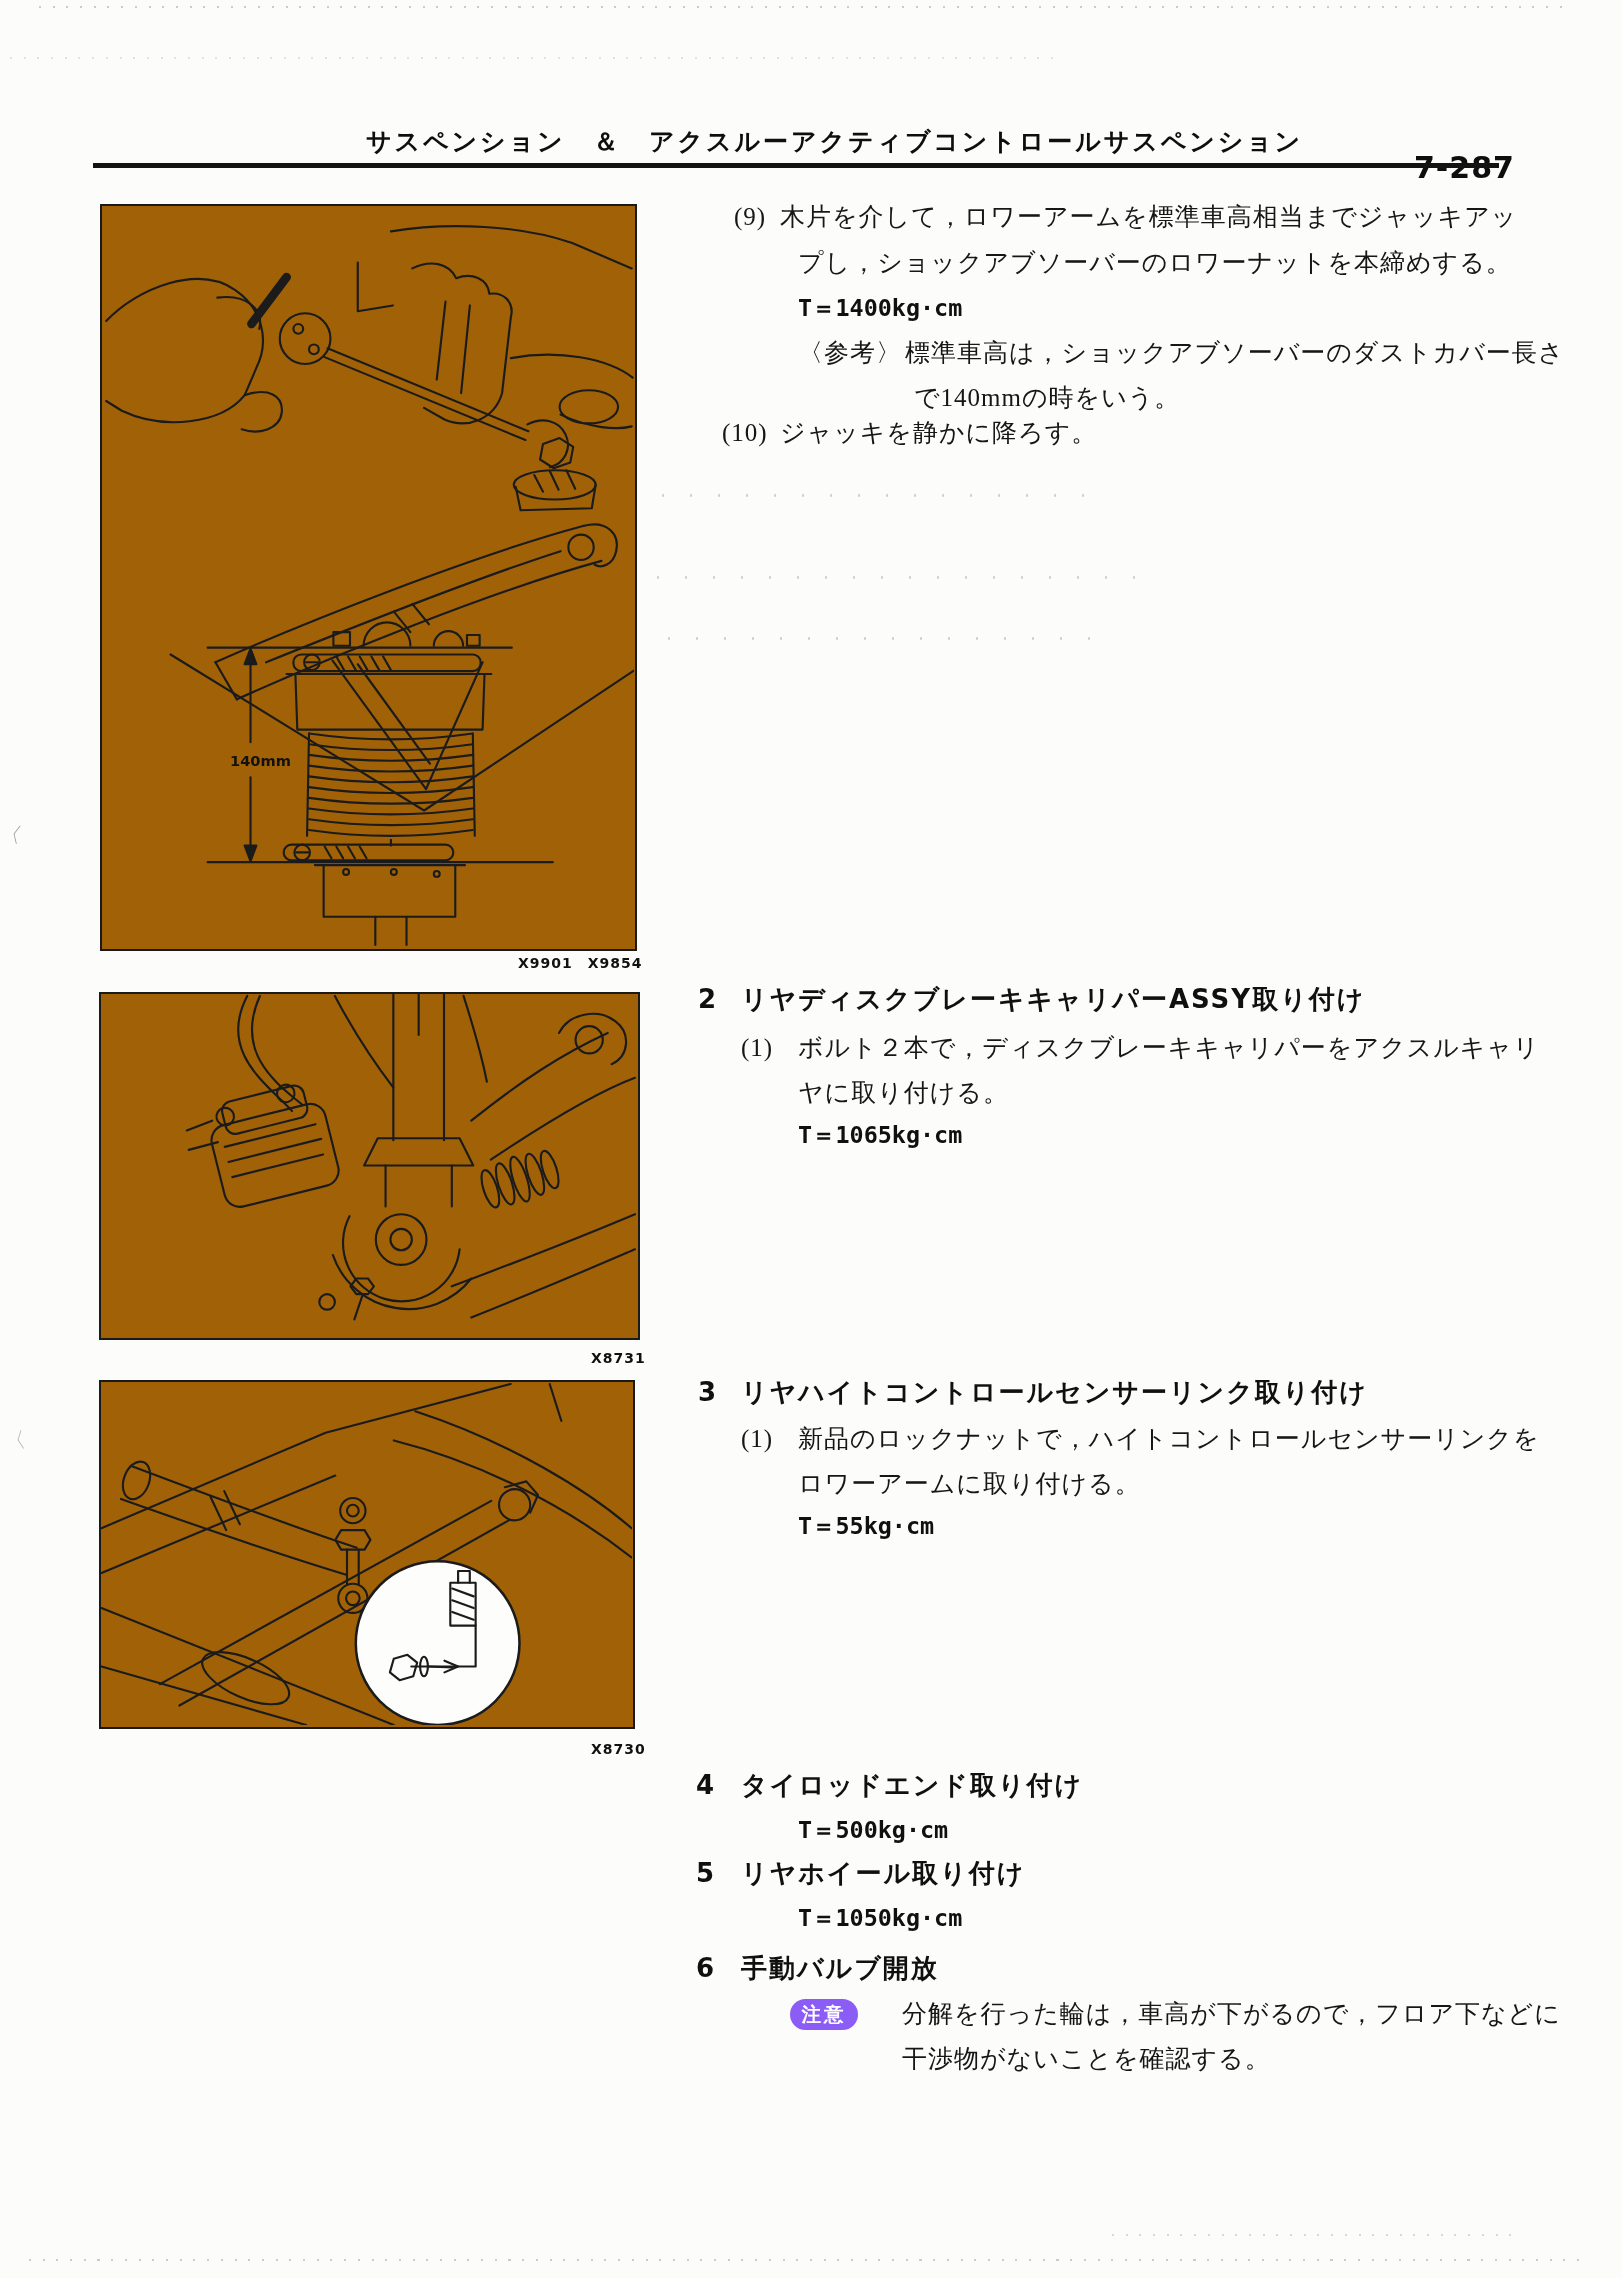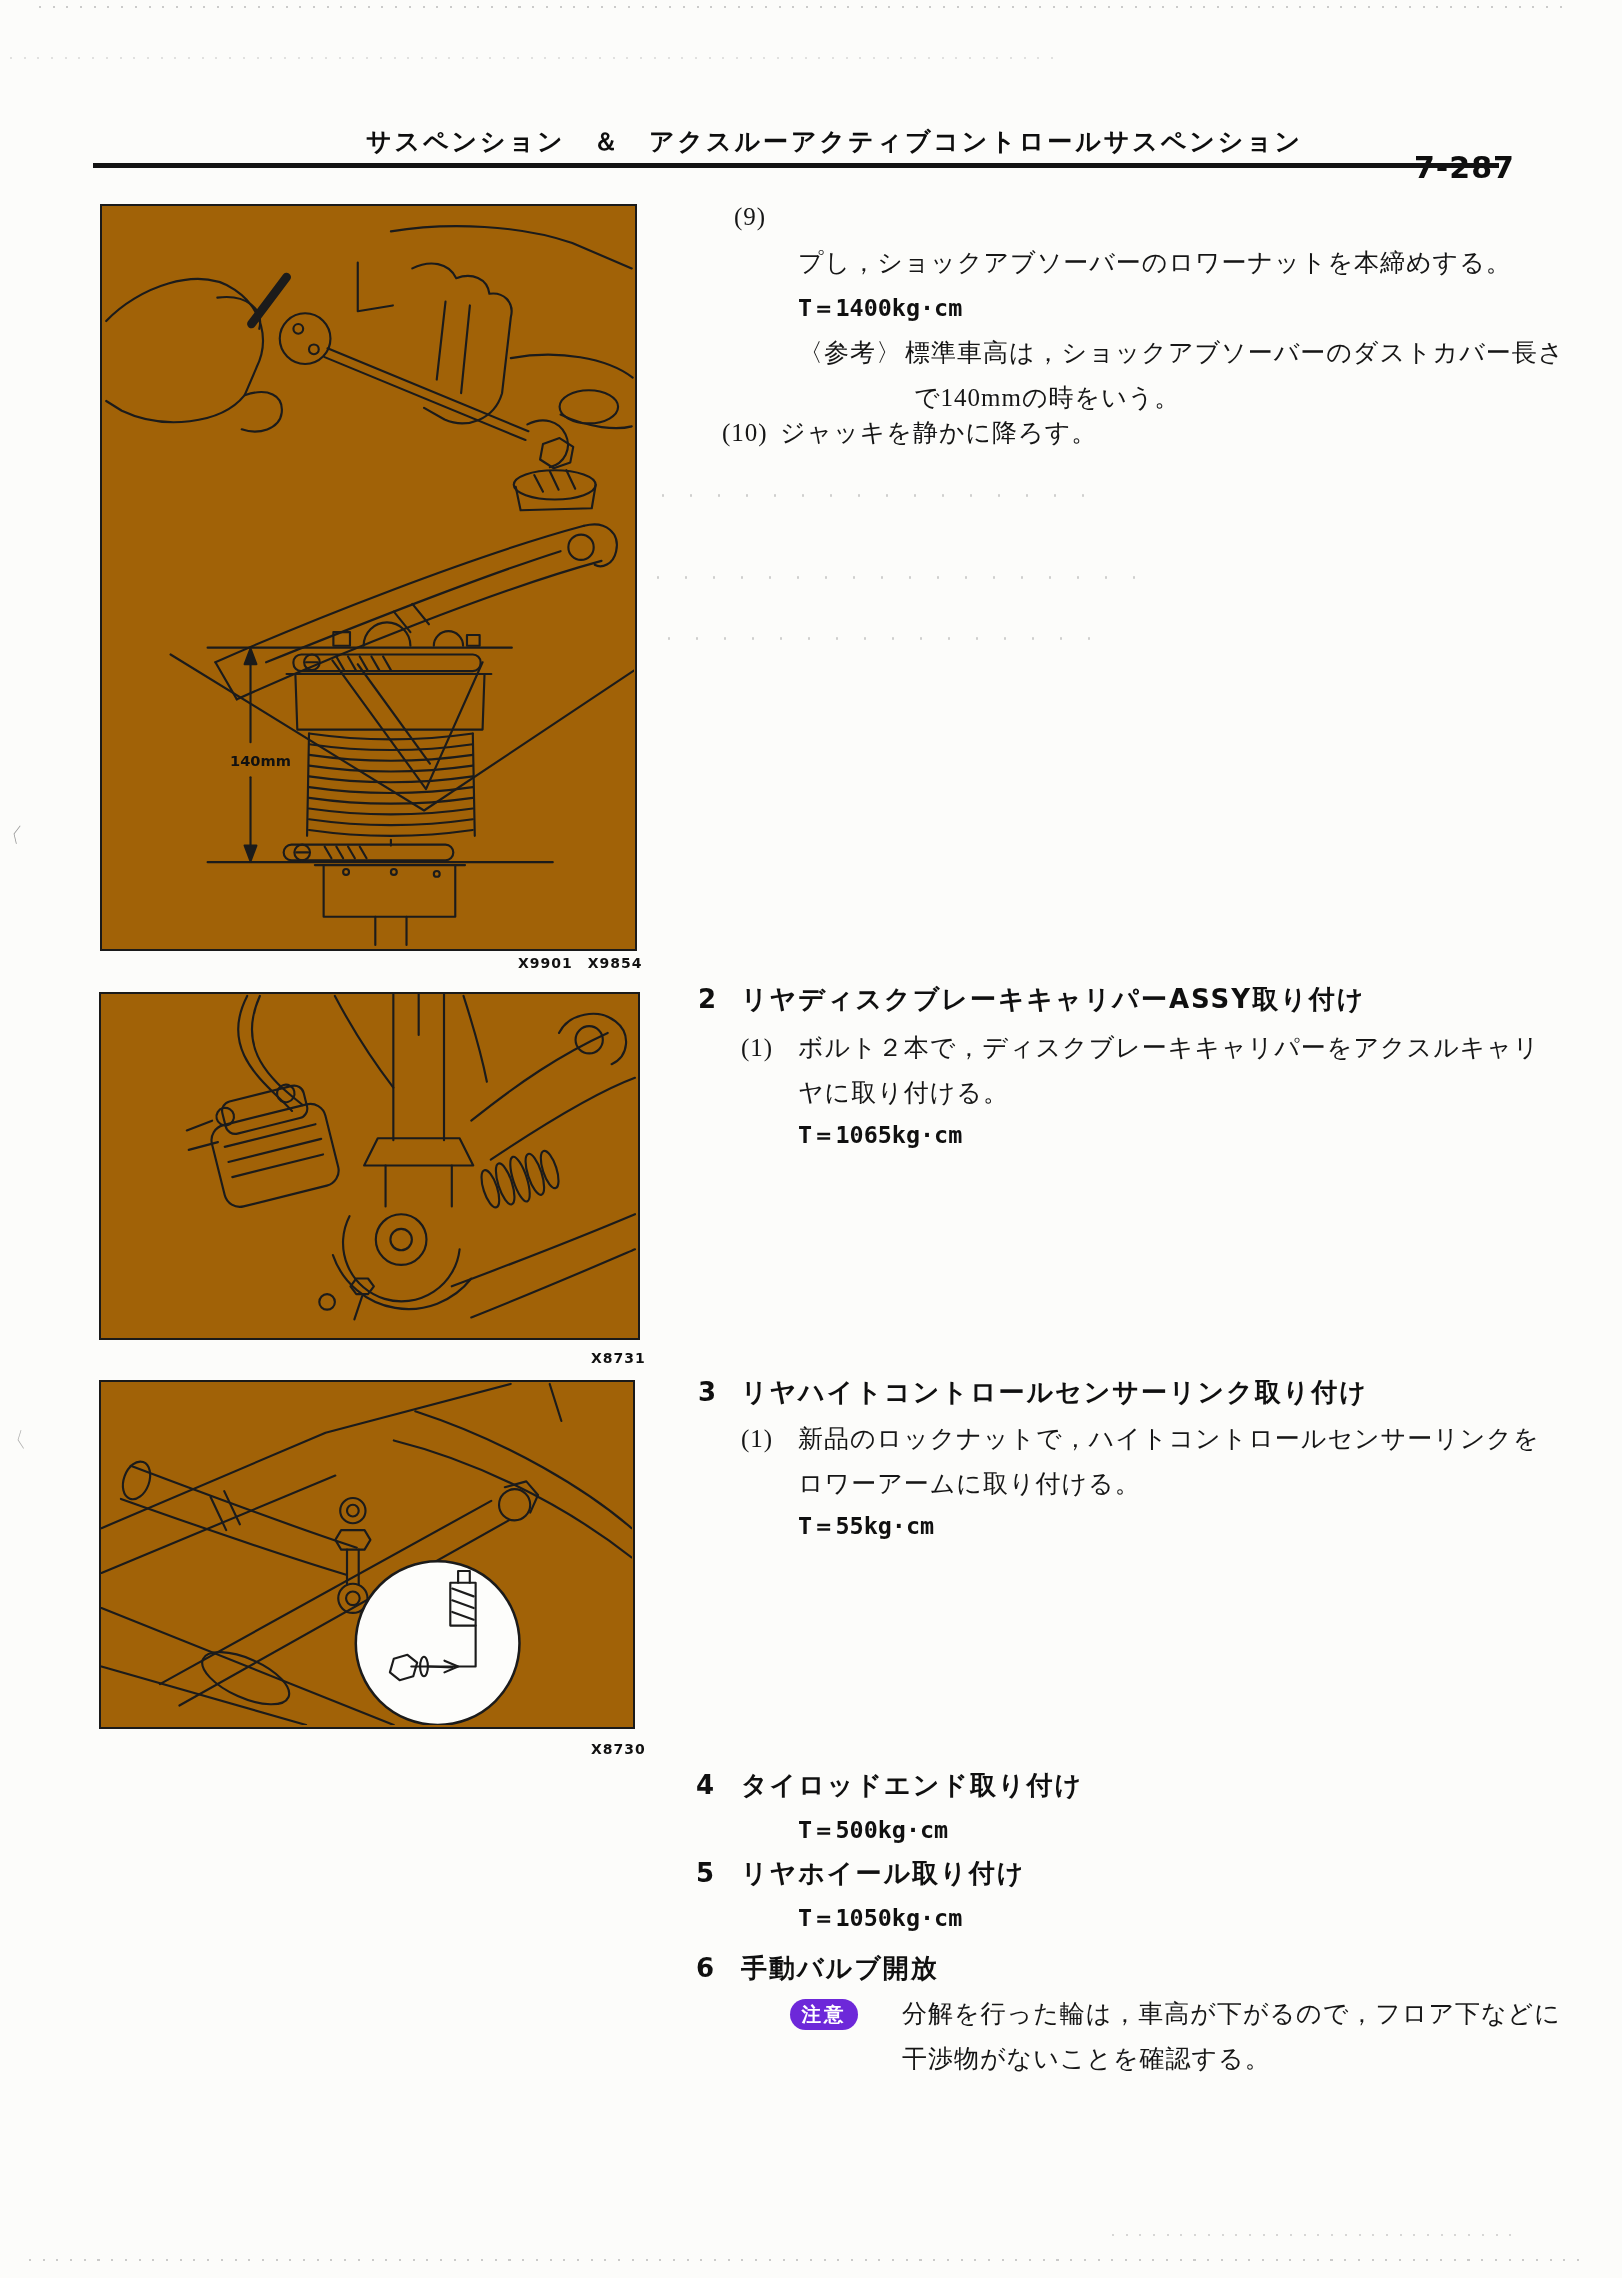--- a/index.html
+++ b/index.html
@@ -13,21 +13,21 @@
   .torq{font-family:"DejaVu Sans Mono","Liberation Mono",monospace;font-weight:bold;font-size:23.4px;
       color:#101010;letter-spacing:0;white-space:nowrap;line-height:1.1;}
   .title{font-family:"DejaVu Sans","Liberation Sans",sans-serif;font-weight:bold;font-size:25px;
       letter-spacing:2.9px;white-space:nowrap;color:#0e0e0e;}
   .pageno{font-family:"DejaVu Sans","Liberation Sans",sans-serif;font-weight:bold;font-size:30px;
       letter-spacing:1px;color:#0e0e0e;margin-top:29px;}
   .rule{position:absolute;left:93px;top:163px;width:1406px;height:4.9px;background:#131313;}
   .figbox{position:absolute;border:2.9px solid #1a1a1a;background:#a16207;box-sizing:border-box;}
   .figcap{position:absolute;font-family:"DejaVu Sans","Liberation Sans",sans-serif;font-weight:bold;
       font-size:14px;color:#111;letter-spacing:1px;white-space:nowrap;}
-  .badge{position:absolute;left:790px;top:1999px;width:68px;height:31px;background:#6d28d9;
+  .badge{position:absolute;left:790px;top:1999px;width:68px;height:31px;background:#8b5cf6;
       border-radius:15.6px;color:#fff;font-family:"DejaVu Sans","Liberation Sans",sans-serif;
       font-weight:bold;font-size:19.5px;line-height:31px;text-align:center;letter-spacing:2.9px;}
   .dotrow{position:absolute;height:2px;
       background-image:repeating-linear-gradient(90deg,#9a9a9a 0 2px,transparent 2px 13.7px);opacity:.5;}
   .speck{position:absolute;height:4.9px;
       background-image:radial-gradient(circle,#8c8c8c 1px,transparent 1.5px);
       background-size:28px 4.9px;opacity:.4;}
   .smudge{position:absolute;color:#777;font-size:21.5px;opacity:.75;
       font-family:"Liberation Serif",serif;}
   svg{display:block;}
@@ -251,20 +251,21 @@
         <path d="M300 284 l14 -4 l10 8 l-4 14 l-14 4 l-10 -8 z"></path>
         <ellipse cx="331" cy="292" rx="4" ry="10"></ellipse>
         <path d="M336 292 l24 1"></path>
         <path d="M352 286 l14 6 l-14 6"></path>
       </g>
     </svg>
   </div>
   <div class="figcap" style="left:591px;top:1741px;">X8730</div>
 
   <div class="abs jp" style="left:734px;top:203px;">(9)</div>
+  <div class="abs jp" style="left:780px;top:203px;">木片を介して，ロワーアームを標準車高相当までジャッキアッ</div>
   <div class="abs jp" style="left:798px;top:249px;">プし，ショックアブソーバーのロワーナットを本締めする。</div>
   <div class="abs torq" style="left:798px;top:296px;">T＝1400kg·cm</div>
   <div class="abs jp" style="left:798px;top:339px;">〈参考〉</div>
   <div class="abs jp" style="left:905px;top:339px;">標準車高は，ショックアブソーバーのダストカバー長さ</div>
   <div class="abs jp" style="left:914px;top:384px;">で140mmの時をいう。</div>
 
   <div class="abs jp" style="left:722px;top:419px;">(10)</div>
   <div class="abs jp" style="left:780px;top:419px;">ジャッキを静かに降ろす。</div>
 
   <div class="abs goth" style="left:698px;top:985px;">2</div>

